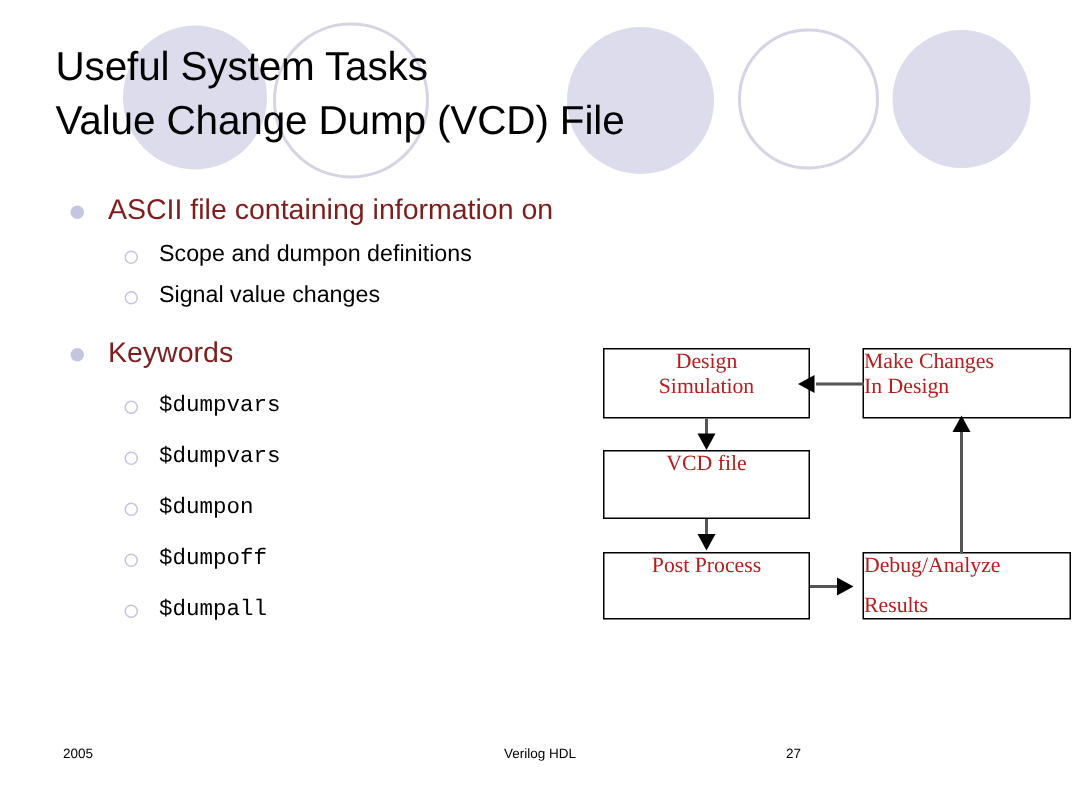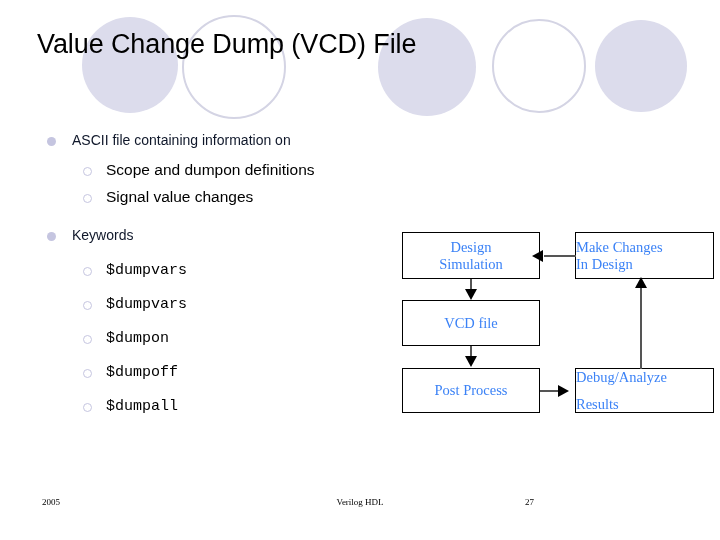--- a/index.html
+++ b/index.html
@@ -64,23 +64,23 @@
   .l1-bullet {
     position: absolute;
     left: 7px;
     top: 9px;
     width: 9px;
     height: 9px;
     border-radius: 50%;
     background: #c5c5e0;
   }
   .l1-text {
-    font-size: 14px;
+    font-size: 19px;
     line-height: 25px;
-    color: #0f172a;
+    color: #7f1d1d;
   }
 
   .l2-list { margin: 6px 0 0 0; }
   .l2-item {
     position: relative;
     padding-left: 66px;
     margin-bottom: 6px;
   }
   .l2-bullet {
     position: absolute;
@@ -117,24 +117,23 @@
     height: 190px;
   }
   .flow-box {
     position: absolute;
     border: 1.5px solid #000000;
     background: #ffffff;
     box-sizing: border-box;
     font-family: "Liberation Serif", serif;
     font-size: 14.5px;
     line-height: 17px;
-    color: #3b82f6;
+    color: #b91c1c;
     display: flex;
     flex-direction: column;
-    justify-content: center;
   }
   .flow-box.center-al { align-items: center; text-align: center; }
   .flow-box.left-al   { align-items: flex-start; text-align: left; }
 
   #box-design-simulation { left: 7px;   top: 7px;   width: 138px; height: 47px; }
   #box-vcd-file          { left: 7px;   top: 75px;  width: 138px; height: 46px; }
   #box-post-process      { left: 7px;   top: 143px; width: 138px; height: 45px; }
   #box-make-changes      { left: 180px; top: 7px;   width: 139px; height: 47px; }
   #box-debug-analyze     { left: 180px; top: 143px; width: 139px; height: 45px; gap: 10px; }
 
@@ -162,21 +161,20 @@
   #arrow-mc-ds   { left: 137px; top: 25px; border-top: 6px solid transparent;
                    border-bottom: 6px solid transparent; border-right: 11px solid #000000; }
 
   
   #footer {
     position: absolute;
     left: 0;
     top: 492px;
     width: 576px;
     height: 20px;
-    font-family: Liberation Serif, serif;
   }
   .footer-text {
     position: absolute;
     font-size: 9px;
     color: #000000;
     line-height: 12px;
   }
   #footer-date { left: 42px;  top: 4px; }
   #footer-center { left: 0; top: 4px; width: 720px; text-align: center; }
   #footer-page { right: 42px; top: 4px; }
@@ -186,20 +184,21 @@
 
 <div id="slide">
 
   <div class="deco-circle deco-filled" id="circle-1"></div>
   <div class="deco-circle deco-outline" id="circle-2"></div>
   <div class="deco-circle deco-filled" id="circle-3"></div>
   <div class="deco-circle deco-outline" id="circle-4"></div>
   <div class="deco-circle deco-filled" id="circle-5"></div>
 
   <div id="title-block">
+    <div class="title-line">Useful System Tasks</div>
     <div class="title-line">Value Change Dump (VCD) File</div>
   </div>
 
   <div id="body-block">
 
     <div class="l1-item">
       <span class="l1-bullet"></span>
       <span class="l1-text">ASCII file containing information on</span>
     </div>
     <div class="l2-list">

